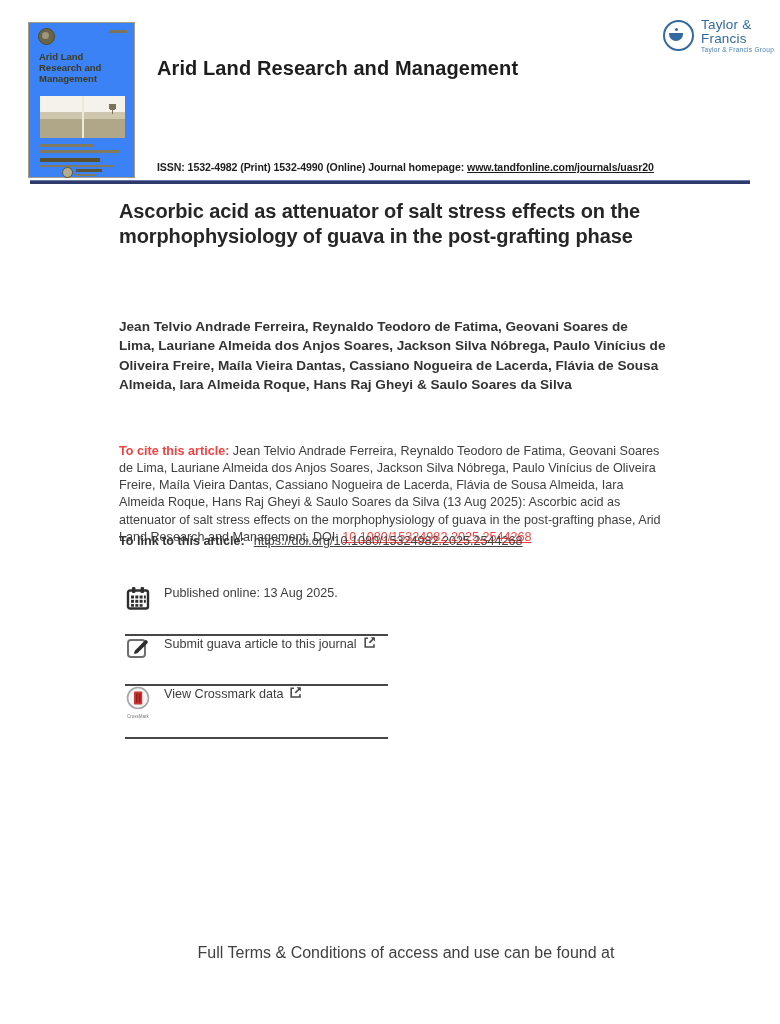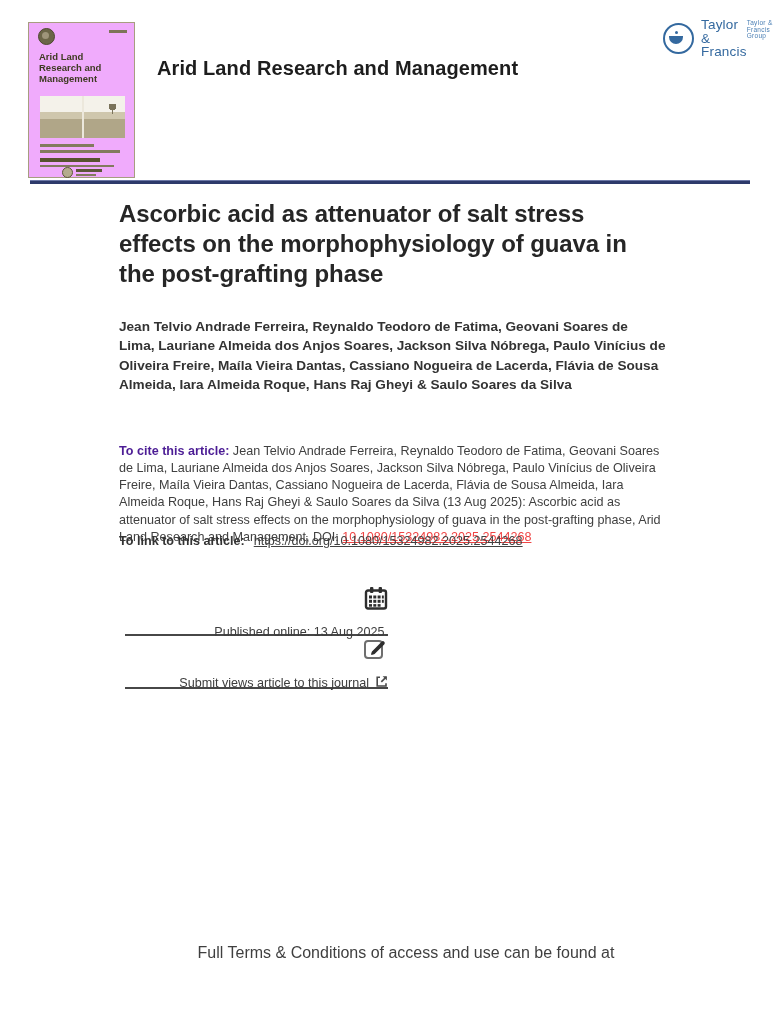--- a/index.html
+++ b/index.html
@@ -1,20 +1,20 @@
 <!DOCTYPE html>
 <html><head>
 <meta charset="utf-8">
 <style>
   html,body{margin:0;padding:0;background:#ffffff;}
   .page{position:relative;width:780px;height:1024px;background:#ffffff;overflow:hidden;
         font-family:"Liberation Sans","DejaVu Sans",sans-serif;color:#3d3d3d;}
 
   
-  .cover{position:absolute;left:28px;top:22px;width:107px;height:156px;background:#f0abfc;
+  .cover{position:absolute;left:28px;top:22px;width:107px;height:156px;background:#3b82f6;
          box-shadow:0 0 0 1px #a79d80 inset;}
   .cover-emblem{position:absolute;left:10px;top:6px;width:15px;height:15px;border-radius:50%;
                 background:#6b6548;border:1px solid #4d4830;}
   .cover-emblem:after{content:"";position:absolute;left:3px;top:3px;width:7px;height:7px;border-radius:50%;background:#9e957a;}
   .cover-issue-bar{position:absolute;right:8px;top:8px;width:18px;height:3px;background:#7d7458;}
   .cover-title{position:absolute;left:11px;top:30px;font-size:9.5px;line-height:1.15;font-weight:bold;
                color:#3e3a22;letter-spacing:0;}
   .cover-photo{position:absolute;left:12px;top:74px;width:85px;height:42px;background:#ece8dc;display:flex;gap:2px;}
   .cover-photo .panel{flex:1;background:linear-gradient(180deg,#f4f2ea 0 38%,#cfc7ad 38% 55%,#b0a688 55% 100%);position:relative;}
   .cover-photo .panel.right:after{content:"";position:absolute;right:9px;top:8px;width:7px;height:10px;
@@ -26,44 +26,44 @@
   .cover-tflogo .mini-lines{display:flex;flex-direction:column;gap:2px;}
   .cover-tflogo .mini-lines i{display:block;width:26px;height:2.5px;background:#5c5639;}
   .cover-tflogo .mini-lines i+i{width:20px;height:2px;background:#827a5e;}
 
   
   .tf-logo{position:absolute;left:663px;top:18px;display:flex;align-items:center;gap:7px;}
   .tf-circle{width:27px;height:27px;border-radius:50%;border:2.5px solid #34699f;background:#ffffff;position:relative;flex:0 0 auto;}
   .tf-circle .bowl{position:absolute;left:4px;top:11px;width:14px;height:8px;background:#34699f;
                    border-radius:0 0 10px 10px;}
   .tf-circle .dot{position:absolute;left:10px;top:6px;width:3px;height:3px;border-radius:50%;background:#34699f;}
-  .tf-text{display:flex;flex-direction:row;line-height:1;}
+  .tf-text{display:flex;flex-direction:column;line-height:1;}
   .tf-name{font-size:13.5px;color:#34699f;letter-spacing:.2px;}
   .tf-tag{font-size:6.5px;color:#4a7fb4;margin-top:2px;letter-spacing:.3px;}
 
   
   .journal-title{position:absolute;left:157px;top:57px;font-size:20px;font-weight:700;color:#1d1d1d;letter-spacing:.1px;}
   .issn-line{position:absolute;left:157px;top:161px;font-size:10.6px;font-weight:700;color:#1d1d1d;white-space:nowrap;letter-spacing:-0.1px;}
   .issn-line a{color:#1d1d1d;text-decoration:underline;}
   .navy-rule{position:absolute;left:30px;top:180px;width:720px;height:3px;background:#2d3a6b;border-top:1px solid #6b77a6;}
 
   
-  .article-title{position:absolute;left:119px;top:199px;width:548px;font-size:24px;line-height:1.24;
+  .article-title{position:absolute;left:119px;top:199px;width:548px;font-size:20px;line-height:1.24;
                  font-weight:700;color:#262626;letter-spacing:-0.1px;}
   .authors{position:absolute;left:119px;top:317px;width:548px;font-size:13.6px;line-height:1.42;font-weight:600;color:#333333;}
   .cite{position:absolute;left:119px;top:430px;width:552px;font-size:12.6px;line-height:1.37;color:#404040;}
-  .cite b{color:#4c1d95;}
+  .cite b{color:#ef4444;}
   .cite a{color:#ef4444;text-decoration:underline;}
   .link-line{position:absolute;left:119px;top:534px;font-size:12.6px;color:#404040;}
   .link-line b{color:#333333;margin-right:9px;}
   .link-line a{color:#404040;text-decoration:underline;}
 
   
   .actions{position:absolute;left:125px;top:586px;width:263px;}
-  .action-row{display:flex;align-items:flex-end;gap:13px;height:50px;border-bottom:2px solid #474747;box-sizing:border-box;flex-direction:column;}
+  .action-row{display:flex;align-items:flex-start;gap:13px;height:50px;border-bottom:2px solid #474747;box-sizing:border-box;}
   .action-row:last-child{height:53px;}
   .action-icon{flex:0 0 26px;display:flex;justify-content:center;align-items:center;position:relative;}
   .action-label{font-size:12.6px;color:#3d3d3d;white-space:nowrap;}
   .ext{margin-left:6px;display:inline-block;vertical-align:-1px;}
   .cm-caption{position:absolute;left:50%;transform:translateX(-50%);bottom:-7px;font-size:4.5px;color:#777;white-space:nowrap;}
 
   
   .footer{position:absolute;left:0;top:942px;width:780px;text-align:center;font-size:16px;line-height:1.4;color:#3f3f3f;margin-left:16px;}
 </style>
 </head>
@@ -101,20 +101,23 @@
       <span class="dot"></span>
         <span class="bowl"></span>
     </div>
     <div class="tf-text">
       <span class="tf-name">Taylor &amp; Francis</span>
       <span class="tf-tag">Taylor &amp; Francis Group</span>
     </div>
   </div>
 
   <div class="journal-title">Arid Land Research and Management</div>
+  <div class="issn-line">
+    <span>ISSN: 1532-4982 (Print) 1532-4990 (Online) Journal homepage: </span><a href="#">www.tandfonline.com/journals/uasr20</a>
+  </div>
   <div class="navy-rule"></div>
 
   <div class="article-title">Ascorbic acid as attenuator of salt stress effects on the morphophysiology of guava in the post-grafting phase</div>
   <div class="authors">Jean Telvio Andrade Ferreira, Reynaldo Teodoro de Fatima, Geovani Soares de Lima, Lauriane Almeida dos Anjos Soares, Jackson Silva Nóbrega, Paulo Vinícius de Oliveira Freire, Maíla Vieira Dantas, Cassiano Nogueira de Lacerda, Flávia de Sousa Almeida, Iara Almeida Roque, Hans Raj Gheyi &amp; Saulo Soares da Silva</div>
 
   <p class="cite"><b>To cite this article:</b><span> Jean Telvio Andrade Ferreira, Reynaldo Teodoro de Fatima, Geovani Soares de Lima, Lauriane Almeida dos Anjos Soares, Jackson Silva Nóbrega, Paulo Vinícius de Oliveira Freire, Maíla Vieira Dantas, Cassiano Nogueira de Lacerda, Flávia de Sousa Almeida, Iara Almeida Roque, Hans Raj Gheyi &amp; Saulo Soares da Silva (13 Aug 2025): Ascorbic acid as attenuator of salt stress effects on the morphophysiology of guava in the post-grafting phase, Arid Land Research and Management, DOI: </span><a href="#">10.1080/15324982.2025.2544268</a></p>
 
   <div class="link-line">
     <b>To link to this article:</b><a href="#">https://doi.org/10.1080/15324982.2025.2544268</a>
   </div>
@@ -146,29 +149,45 @@
     </div>
 
     <div class="action-row">
       <span class="action-icon">
         <svg width="25" height="24" viewBox="0 0 25 24">
           <rect x="2" y="4" width="17" height="17" rx="3" fill="none" stroke="#6e6e6e" stroke-width="2"></rect>
           <path d="M8.2 17.8 L9 14.4 L18.6 4.8 A1.8 1.8 0 0 1 21.2 4.8 A1.8 1.8 0 0 1 21.2 7.4 L11.6 17 Z" fill="#2e2e2e"></path>
           <path d="M8.2 17.8 L9 14.4 L11.6 17 Z" fill="#2e2e2e"></path>
         </svg>
       </span>
-      <span class="action-label"><span>Submit views article to this journal</span><svg class="ext" width="13" height="13" viewBox="0 0 13 13">
+      <span class="action-label"><span>Submit guava article to this journal</span><svg class="ext" width="13" height="13" viewBox="0 0 13 13">
             <path d="M5 2.2 H2.2 V11 H11 V8.2" fill="none" stroke="#4a4a4a" stroke-width="1.6"></path>
             <path d="M6.3 6.9 L11.2 2" stroke="#4a4a4a" stroke-width="1.7"></path>
             <polygon points="7.6,1.3 11.9,1.3 11.9,5.6" fill="#4a4a4a"></polygon>
           </svg></span>
     </div>
 
 
 
+    <div class="action-row">
+      <span class="action-icon">
+        <svg width="26" height="26" viewBox="0 0 26 26">
+          <circle cx="13" cy="12" r="10.5" fill="#f4f4f4" stroke="#a6a6a6" stroke-width="1.6"></circle>
+          <rect x="9" y="5.5" width="8.2" height="13" rx="1" fill="#cc3333"></rect>
+          <rect x="11" y="7.5" width="1.6" height="9" fill="#8f1f1f"></rect>
+          <rect x="13.8" y="7.5" width="1.6" height="9" fill="#8f1f1f"></rect>
+        </svg>
+        <span class="cm-caption">CrossMark</span>
+      </span>
+      <span class="action-label"><span>View Crossmark data</span><svg class="ext" width="13" height="13" viewBox="0 0 13 13">
+            <path d="M5 2.2 H2.2 V11 H11 V8.2" fill="none" stroke="#4a4a4a" stroke-width="1.6"></path>
+            <path d="M6.3 6.9 L11.2 2" stroke="#4a4a4a" stroke-width="1.7"></path>
+            <polygon points="7.6,1.3 11.9,1.3 11.9,5.6" fill="#4a4a4a"></polygon>
+          </svg></span>
+    </div>
 
   </div>
 
   <div class="footer">
     <div>Full Terms &amp; Conditions of access and use can be found at</div>
   </div>
 
 </div>
 
 </body></html>

